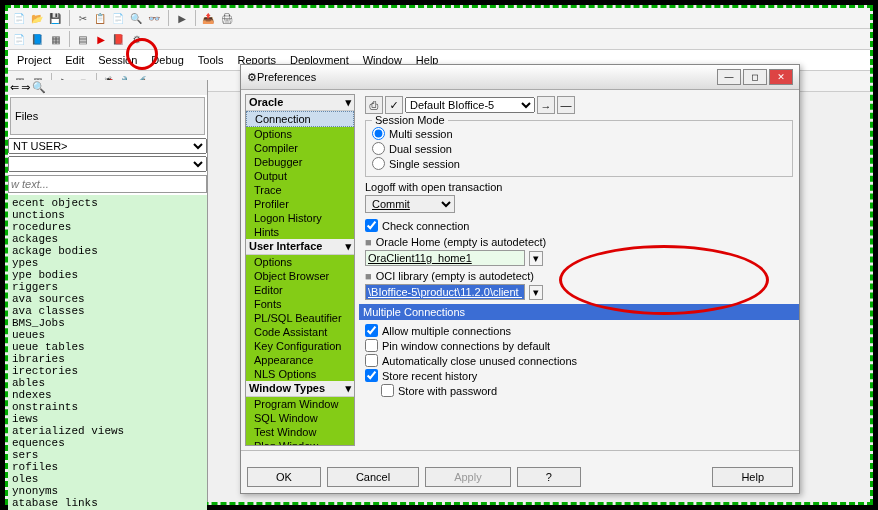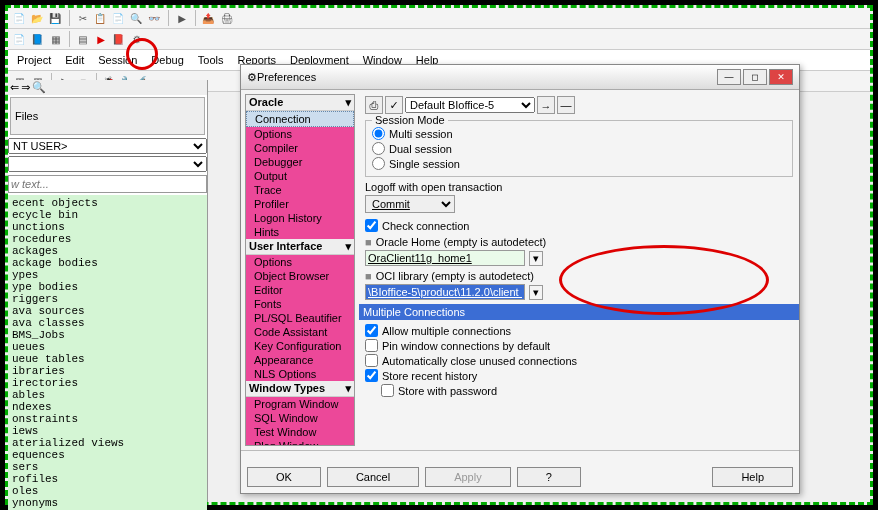--- a/index.html
+++ b/index.html
@@ -16,21 +16,21 @@
 .sidebar select{width:100%;margin:1px 0;font-size:11px;}
 .sidebar input{width:100%;border:1px solid #999;padding:2px;margin:2px 0;font-style:italic;color:#888;}
 .objlist{background:#d4f5d4;padding:2px 2px;overflow:hidden;}
 .objlist div{font-family:'Courier New',monospace;font-size:11px;padding:0 2px;white-space:nowrap;}
 .prefwin{position:absolute;left:232px;top:56px;width:560px;height:430px;background:#f4f4f4;border:1px solid #888;box-shadow:2px 2px 6px rgba(0,0,0,.3);}
 .titlebar{background:linear-gradient(#fff,#ddd);padding:4px 6px;display:flex;align-items:center;border-bottom:1px solid #aaa;}
 .titlebar .ttl{flex:1;}
 .winbtn{width:24px;height:16px;border:1px solid #888;margin-left:2px;display:inline-flex;align-items:center;justify-content:center;font-size:9px;background:#eee;}
 .winbtn.close{background:#d44;color:#fff;}
 .prefbody{display:flex;height:360px;}
-.tree{width:110px;background:#ec4899;border:1px solid #999;margin:4px;overflow:hidden;}
+.tree{width:110px;background:#84cc16;border:1px solid #999;margin:4px;overflow:hidden;}
 .tree-cat{background:#eee;font-weight:bold;padding:1px 3px;border-bottom:1px solid #ccc;display:flex;justify-content:space-between;}
 .tree-item{padding:1px 8px;cursor:pointer;}
 .tree-item.sel{background:#cde;border:1px dotted #68a;}
 .content{flex:1;padding:6px;overflow:hidden;}
 .cbar{display:flex;gap:2px;align-items:center;margin-bottom:6px;}
 .cbar select{flex:1;max-width:130px;}
 .cbar button{width:18px;height:18px;border:1px solid #999;background:#eee;}
 .grp{border:1px solid #bbb;padding:4px 6px;margin:4px 0;position:relative;}
 .grp legend,.grp .lgd{position:absolute;top:-7px;left:6px;background:#f4f4f4;padding:0 3px;font-size:11px;}
 .row{display:flex;align-items:center;gap:4px;margin:2px 0;}
@@ -105,21 +105,20 @@
         <span class="ico">⇐</span>
         <span class="ico">⇒</span>
         <span class="ico">🔍</span>
       </div>
     <div class="hdr">Files</div>
     <select><option>NT USER&gt;</option></select>
     <select><option></option></select>
     <input type="text" placeholder="w text..." style="">
     <div class="objlist" id="objlist">
         <div>ecent objects</div>
-        <div>ecycle bin</div>
         <div>unctions</div>
         <div>rocedures</div>
         <div>ackages</div>
         <div>ackage bodies</div>
         <div>ypes</div>
         <div>ype bodies</div>
         <div>riggers</div>
         <div>ava sources</div>
         <div>ava classes</div>
         <div>BMS_Jobs</div>

